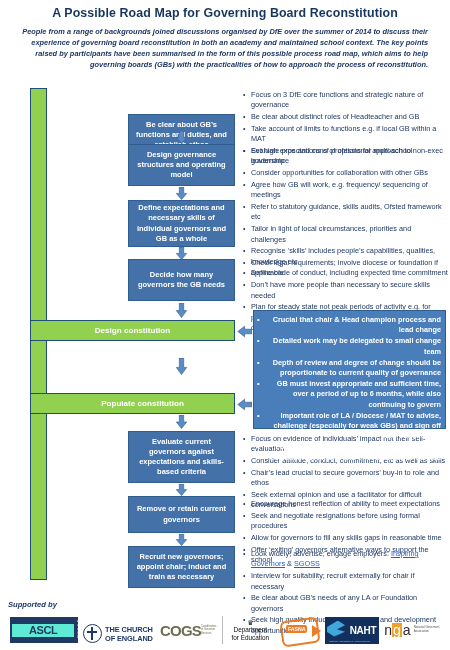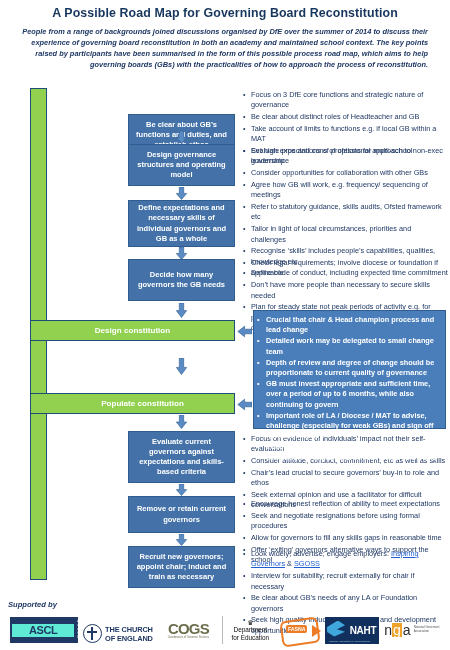--- a/index.html
+++ b/index.html
@@ -116,21 +116,21 @@
     border:1px solid #2e5d8e;
     box-sizing:border-box;
     padding:4px 4px 3px 3px;
     color:#ffffff;
     font-size:7.3px;
     line-height:10.4px;
     font-weight:bold;
   }
   .bluepanel .row{display:flex;margin-bottom:.5px;}
   .bluepanel .bdot{width:9px;flex:0 0 9px;color:#ffffff;}
-  .bluepanel .btxt{flex:1;}
+  .bluepanel .btxt{flex:1;text-align:right;}
 
   
   a.lk{color:#1f5fd0;text-decoration:underline;}
 
   
   .supported{
     position:absolute;left:8px;top:600px;
     font-size:7.6px;font-style:italic;font-weight:bold;
     color:#1f3864;
   }
@@ -149,21 +149,21 @@
 
   
   .lg-coe{height:26px;width:84px;display:flex;align-items:flex-end;color:#1f3864;}
   .lg-coe .cross{width:17px;height:17px;border:1.4px solid #1f3864;border-radius:50%;
      position:relative;flex:0 0 17px;}
   .lg-coe .cross:before{content:"";position:absolute;left:7px;top:2px;width:1.8px;height:13px;background:#1f3864;}
   .lg-coe .cross:after{content:"";position:absolute;left:3px;top:6px;width:10px;height:1.8px;background:#1f3864;}
   .lg-coe .ct{font-size:7.4px;font-weight:bold;line-height:8.4px;margin-left:3px;letter-spacing:-.1px;}
 
   
-  .lg-cogs{height:26px;width:66px;display:flex;flex-direction:column;justify-content:center;color:#6b6b4a;}
+  .lg-cogs{height:26px;width:66px;display:flex;flex-direction:row;justify-content:center;color:#6b6b4a;}
   .lg-cogs .cg{font-size:15px;font-weight:bold;letter-spacing:-.8px;line-height:15px;color:#6d6d4e;}
   .lg-cogs .cs{font-size:2.7px;line-height:3.4px;color:#6d6d4e;}
 
   
   .lg-dfe{height:28px;width:60px;border-left:1px solid #bbb;padding-left:4px;
     display:flex;flex-direction:column;justify-content:center;color:#0b0c0c;}
   .lg-dfe .crown{font-size:7px;line-height:7px;}
   .lg-dfe .dt{font-size:6.4px;line-height:7.4px;}
 
   

